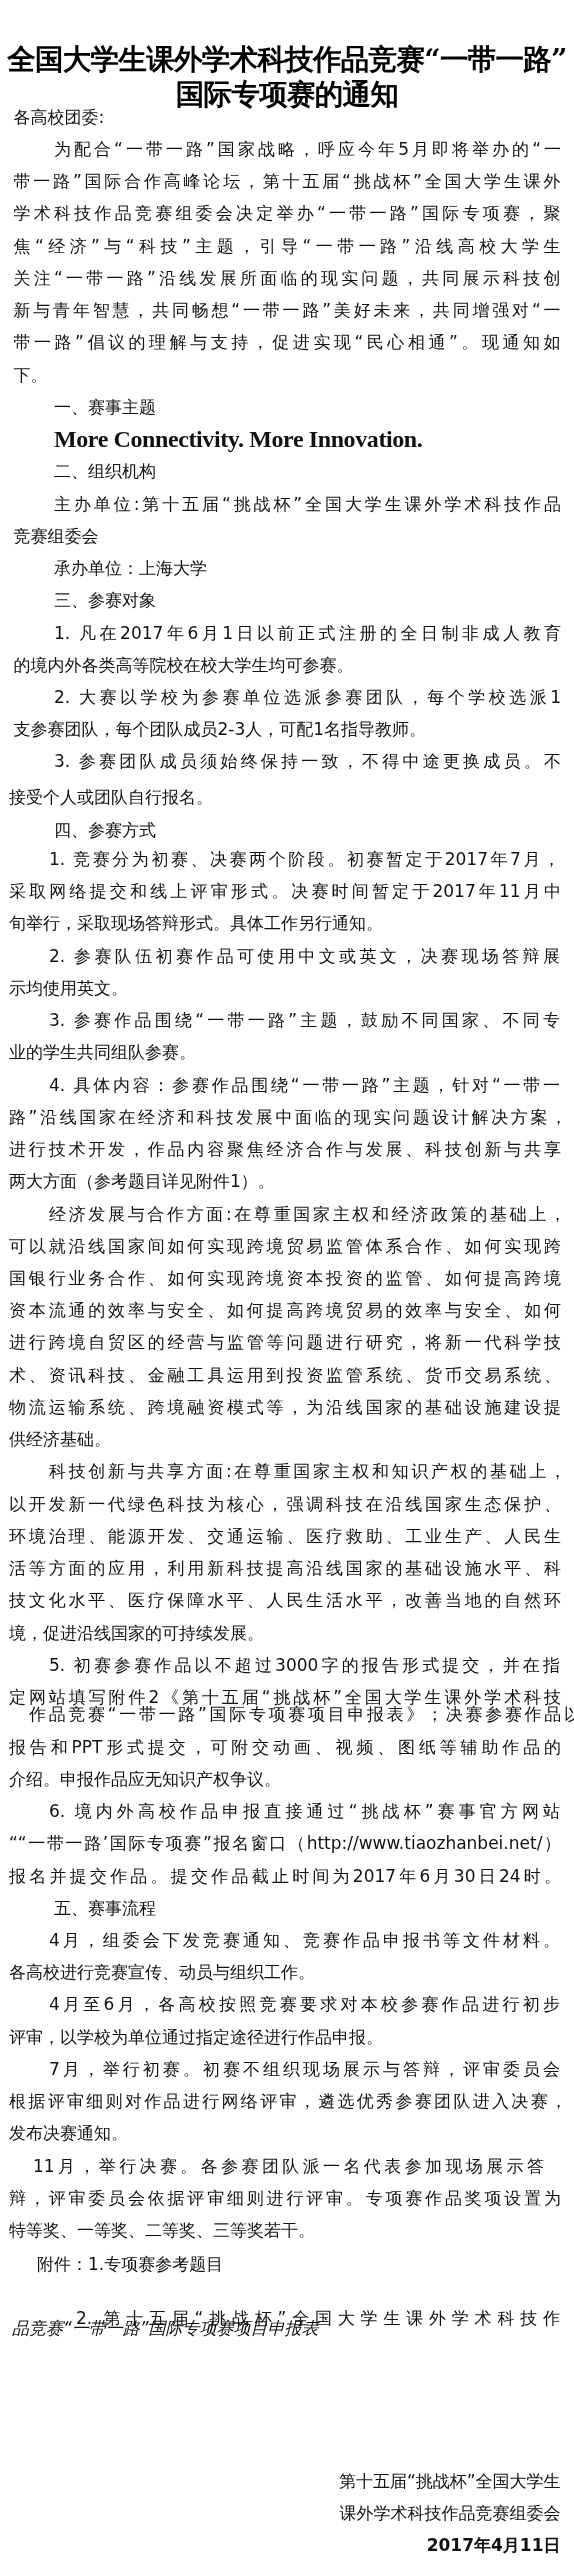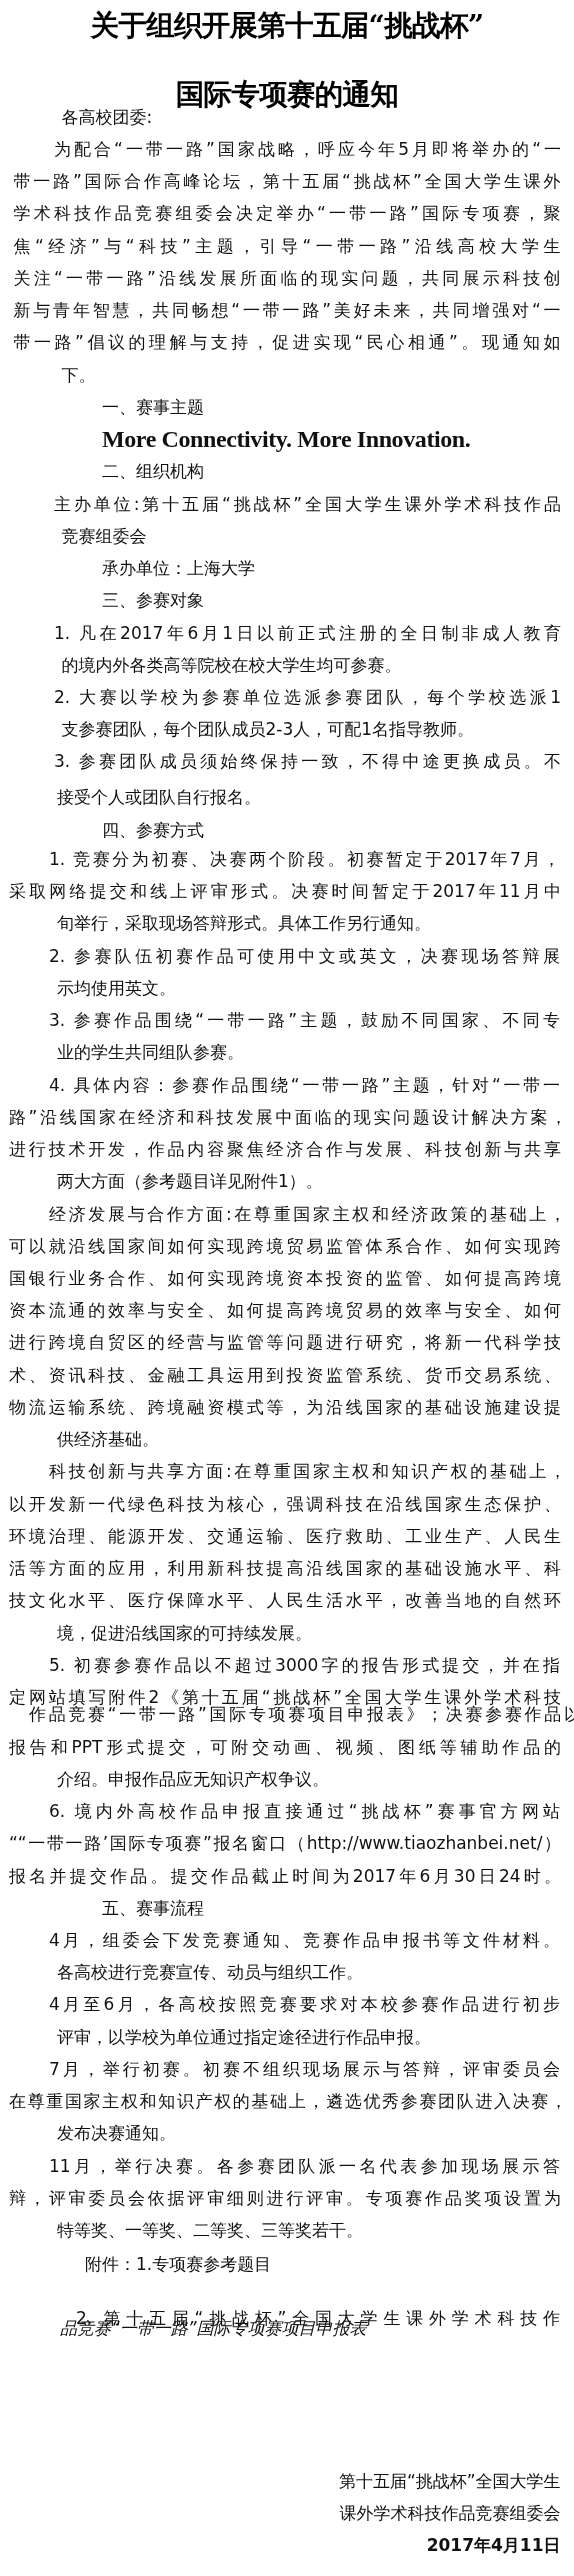--- a/index.html
+++ b/index.html
@@ -8,29 +8,29 @@
   .title-line {
     position: absolute; left: 0; width: 574px; text-align: center;
     font-family: "DejaVu Serif", serif; font-weight: bold; font-size: 28.5px;
     line-height: 33px; letter-spacing: -0.7px; color: #000; white-space: nowrap;
   }
   .line {
     position: absolute; font-family: "DejaVu Sans", sans-serif; font-size: 17px;
     line-height: 22.5px; white-space: nowrap; color: #111;
     text-align: justify; text-align-last: justify;
   }
-  .line.last { text-align-last: left; margin-left: 48px; }
+  .line.last { text-align-last: left; }
   .line.en { font-family: "Liberation Serif", serif; font-weight: bold; font-size: 24px; letter-spacing: -0.4px; }
   .sig { position: absolute; font-family: "DejaVu Sans", sans-serif; font-size: 17px; line-height: 22.5px; white-space: nowrap; text-align: right; right: 13.5px; }
 </style>
 </head>
 <body>
 
 <div class="doc">
-  <div class="title-line" style="top:9px">关于组织开展第十五届“挑战杯”</div>
+  <div class="title-line" style="top:43px">全国大学生课外学术科技作品竞赛“一带一路”</div>
   <div class="title-line" style="top:78px">国际专项赛的通知</div>
 
   <div id="body-lines">
       <div class="line last" style="left: 13.5px; top: 106px;">各高校团委:</div>
       <div class="line" style="left: 54px; top: 138px; width: 507px;">为配合“一带一路”国家战略，呼应今年5月即将举办的“一</div>
       <div class="line" style="left: 13.5px; top: 170px; width: 547px;">带一路”国际合作高峰论坛，第十五届“挑战杯”全国大学生课外</div>
       <div class="line" style="left: 13.5px; top: 202px; width: 547px;">学术科技作品竞赛组委会决定举办“一带一路”国际专项赛，聚</div>
       <div class="line" style="left: 13.5px; top: 235px; width: 547px;">焦“经济”与“科技”主题，引导“一带一路”沿线高校大学生</div>
       <div class="line" style="left: 13.5px; top: 267px; width: 547px;">关注“一带一路”沿线发展所面临的现实问题，共同展示科技创</div>
       <div class="line" style="left: 13.5px; top: 299px; width: 547px;">新与青年智慧，共同畅想“一带一路”美好未来，共同增强对“一</div>
@@ -82,23 +82,23 @@
       <div class="line last" style="left: 9px; top: 1768px;">介绍。申报作品应无知识产权争议。</div>
       <div class="line" style="left: 49px; top: 1800px; width: 511px;">6. 境内外高校作品申报直接通过“挑战杯”赛事官方网站</div>
       <div class="line" style="left: 9px; top: 1832px; width: 552px;">““一带一路’国际专项赛”报名窗口（http://www.tiaozhanbei.net/）</div>
       <div class="line" style="left: 9px; top: 1865px; width: 552px;">报名并提交作品。提交作品截止时间为2017年6月30日24时。</div>
       <div class="line last" style="left: 54px; top: 1897px;">五、赛事流程</div>
       <div class="line" style="left: 49px; top: 1929px; width: 511px;">4月，组委会下发竞赛通知、竞赛作品申报书等文件材料。</div>
       <div class="line last" style="left: 9px; top: 1961px;">各高校进行竞赛宣传、动员与组织工作。</div>
       <div class="line" style="left: 49px; top: 1993px; width: 511px;">4月至6月，各高校按照竞赛要求对本校参赛作品进行初步</div>
       <div class="line last" style="left: 9px; top: 2026px;">评审，以学校为单位通过指定途径进行作品申报。</div>
       <div class="line" style="left: 49px; top: 2058px; width: 511px;">7月，举行初赛。初赛不组织现场展示与答辩，评审委员会</div>
-      <div class="line" style="left: 9px; top: 2090px; width: 558px;">在尊重国家主权和知识产权的基础上，遴选优秀参赛团队进入决赛，</div>
+      <div class="line" style="left: 9px; top: 2090px; width: 558px;">根据评审细则对作品进行网络评审，遴选优秀参赛团队进入决赛，</div>
       <div class="line last" style="left: 9px; top: 2122px;">发布决赛通知。</div>
-      <div class="line" style="left: 49px; top: 2155px; width: 511px;">11月，举行决赛。各参赛团队派一名代表参加现场展示答</div>
+      <div class="line" style="left: 33px; top: 2155px; width: 511px;">11月，举行决赛。各参赛团队派一名代表参加现场展示答</div>
       <div class="line" style="left: 9px; top: 2187px; width: 552px;">辩，评审委员会依据评审细则进行评审。专项赛作品奖项设置为</div>
       <div class="line last" style="left: 9px; top: 2219px;">特等奖、一等奖、二等奖、三等奖若干。</div>
       <div class="line last" style="left: 37px; top: 2253px;">附件：1.专项赛参考题目</div>
       <div class="line" style="left: 76px; top: 2285px; width: 484px; margin-top: 22px;">2. 第十五届“挑战杯”全国大学生课外学术科技作</div>
       <div class="line last" style="left: 12px; top: 2317px; font-style: italic;">品竞赛“一带一路”国际专项赛项目申报表</div>
     </div>
 
   <div class="sig" style="top:2470px">第十五届“挑战杯”全国大学生</div>
   <div class="sig" style="top:2502px">课外学术科技作品竞赛组委会</div>
   <div class="sig" style="top:2534px; font-weight:bold;">2017年4月11日</div>

